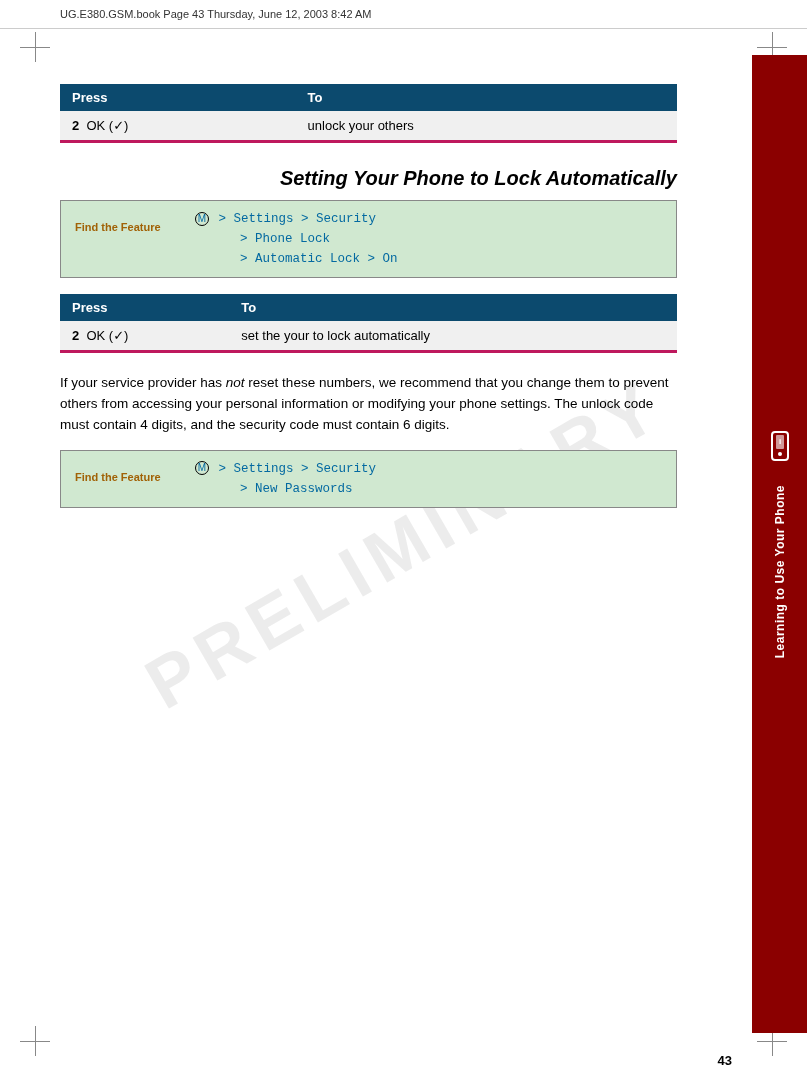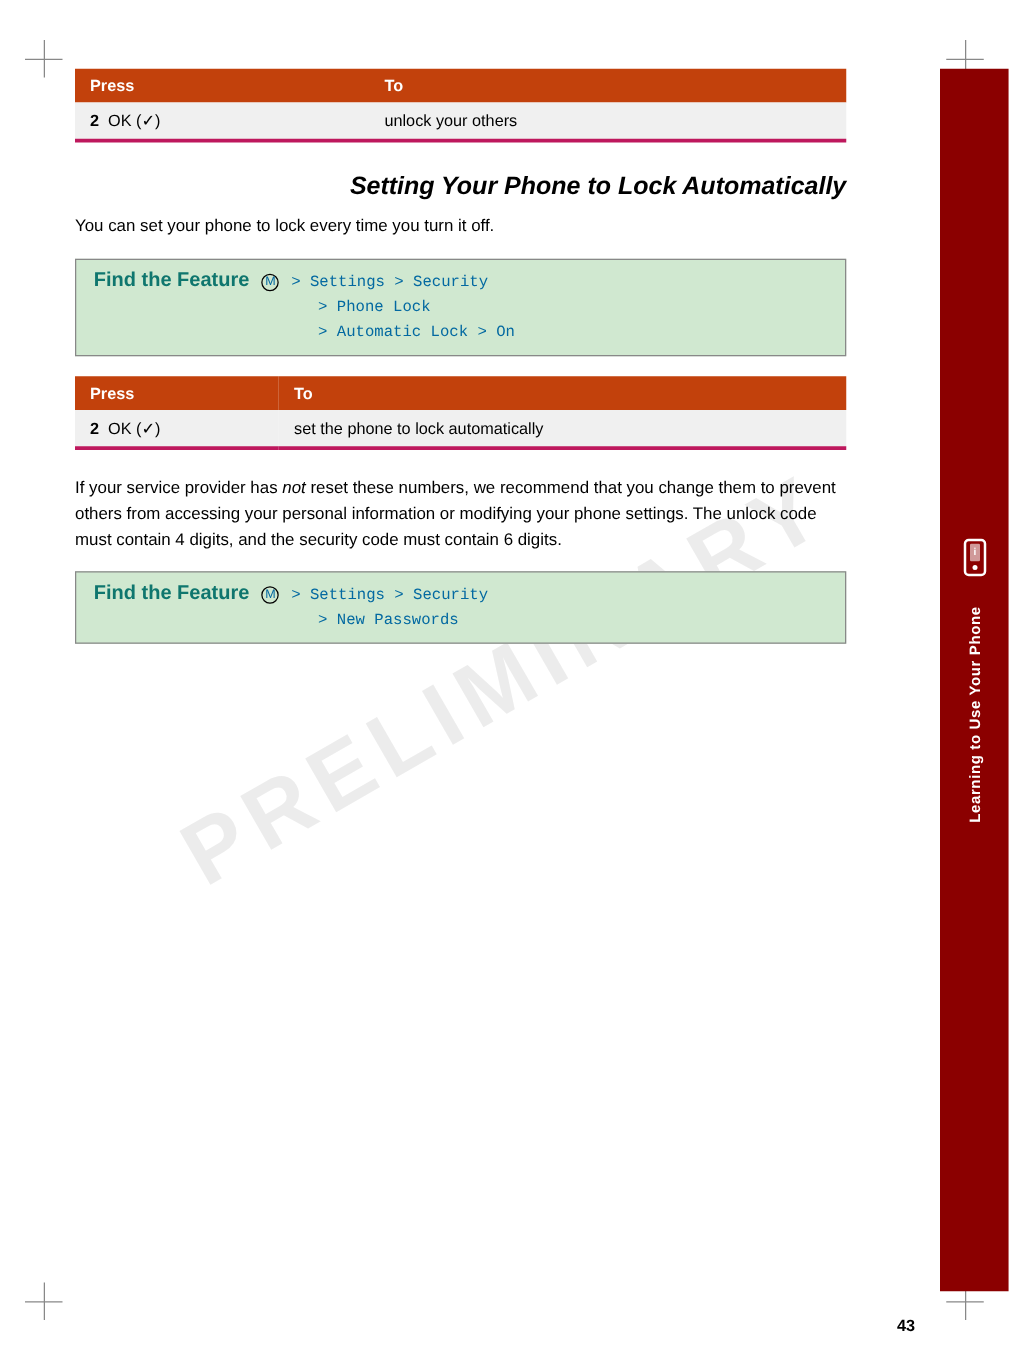--- a/index.html
+++ b/index.html
@@ -105,21 +105,21 @@
     }
 
     
     .data-table {
       width: 100%;
       border-collapse: collapse;
       margin-bottom: 20px;
     }
 
     .data-table thead tr {
-      background: #c2410c;
+      background: #0c4a6e;
       color: #ffffff;
       margin-left: 31px;
     }
 
     .data-table thead th {
       padding: 6px 12px;
       text-align: left;
       font-size: 13px;
       font-weight: bold;
     }
@@ -164,25 +164,26 @@
       background: #d0e8d0;
       border: 1px solid #888;
       padding: 8px 14px;
       margin-bottom: 16px;
       display: flex;
       align-items: flex-start;
       gap: 10px;
     }
 
     .find-feature-label {
-      font-size: 16px;
-      font-weight: bold;
-      color: #0f766e;
+      font-size: 11px;
+      font-weight: bold;
+      color: #a16207;
       white-space: nowrap;
       min-width: 110px;
+      margin-top: 12px;
     }
 
     .find-feature-content {
       font-size: 12.5px;
       font-family: 'Courier New', monospace;
       color: #0369a1;
       line-height: 1.6;
     }
 
     .menu-circle {
@@ -242,20 +243,23 @@
     }
 
   </style>
 </head>
 <body>
 
 <div class="page-container">
 
   <div class="watermark">PRELIMINARY</div>
 
+  <div class="top-bar">
+    <span>UG.E380.GSM.book  Page 43  Thursday, June 12, 2003  8:42 AM</span>
+  </div>
 
   <div class="corner-mark corner-mark-tl">
     <div class="crosshair"></div>
   </div>
   <div class="corner-mark corner-mark-tr">
     <div class="crosshair"></div>
   </div>
   <div class="corner-mark corner-mark-bl">
     <div class="crosshair"></div>
   </div>
@@ -288,21 +292,20 @@
       <tbody>
         <tr>
           <td><strong>2</strong>&nbsp;&nbsp;<span>OK (✓)</span></td>
           <td>unlock your others</td>
         </tr>
       </tbody>
     </table>
 
     <div class="section-heading">Setting Your Phone to Lock Automatically</div>
 
-    <div class="section-intro">You can set your phone to lock every time you turn it off.</div>
 
     <div class="find-feature-box">
       <div class="find-feature-label">Find the Feature</div>
       <div class="find-feature-content">
         <span class="menu-circle">M</span>
         <span>&gt; Settings &gt; Security</span><br>
         &nbsp;&nbsp;&nbsp;&nbsp;&nbsp;&nbsp;<span>&gt; Phone Lock</span><br>
         &nbsp;&nbsp;&nbsp;&nbsp;&nbsp;&nbsp;<span>&gt; Automatic Lock &gt; On</span>
       </div>
     </div>
@@ -310,21 +313,21 @@
     <table class="data-table">
       <thead>
         <tr>
           <th>Press</th>
           <th>To</th>
         </tr>
       </thead>
       <tbody>
         <tr>
           <td><strong>2</strong>&nbsp;&nbsp;<span>OK (✓)</span></td>
-          <td>set the phone to lock automatically</td>
+          <td>set the your to lock automatically</td>
         </tr>
       </tbody>
     </table>
 
 
 
     <div class="body-paragraph">
       <span>If your service provider has </span><em>not</em><span> reset these numbers, we recommend that you change them to prevent others from accessing your personal information or modifying your phone settings. The unlock code must contain 4 digits, and the security code must contain 6 digits.</span>
     </div>
 

